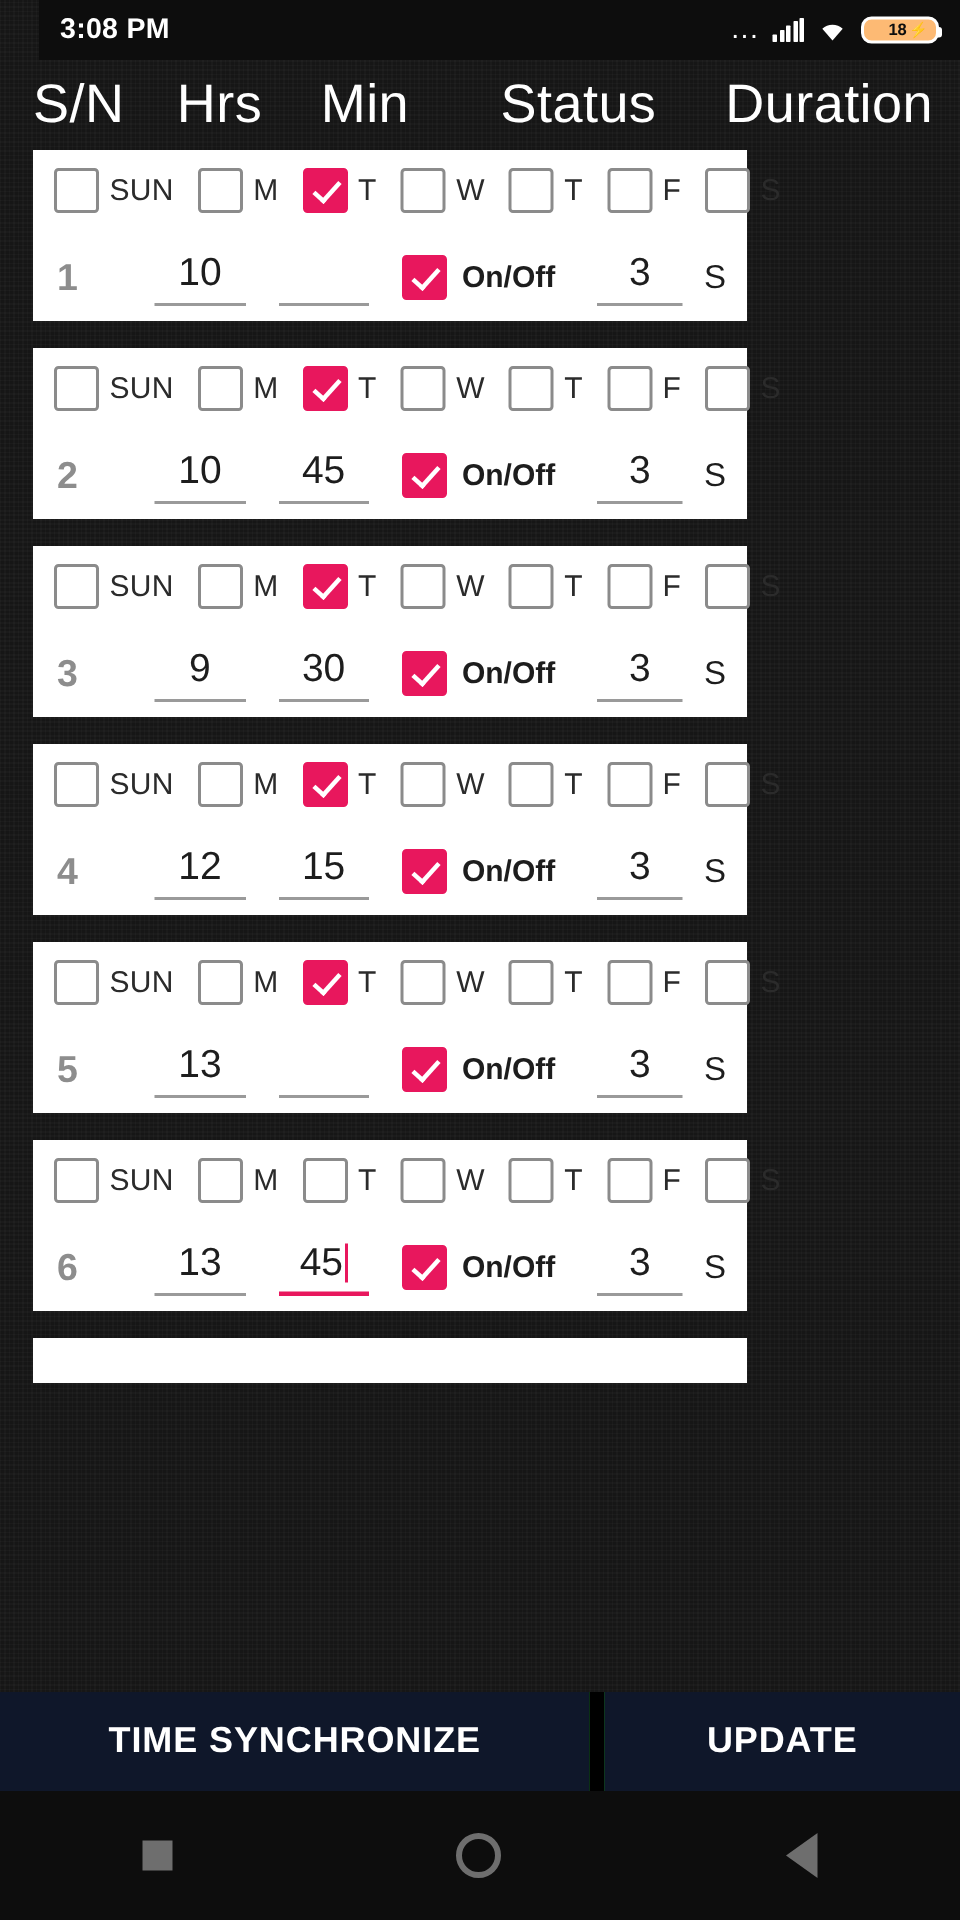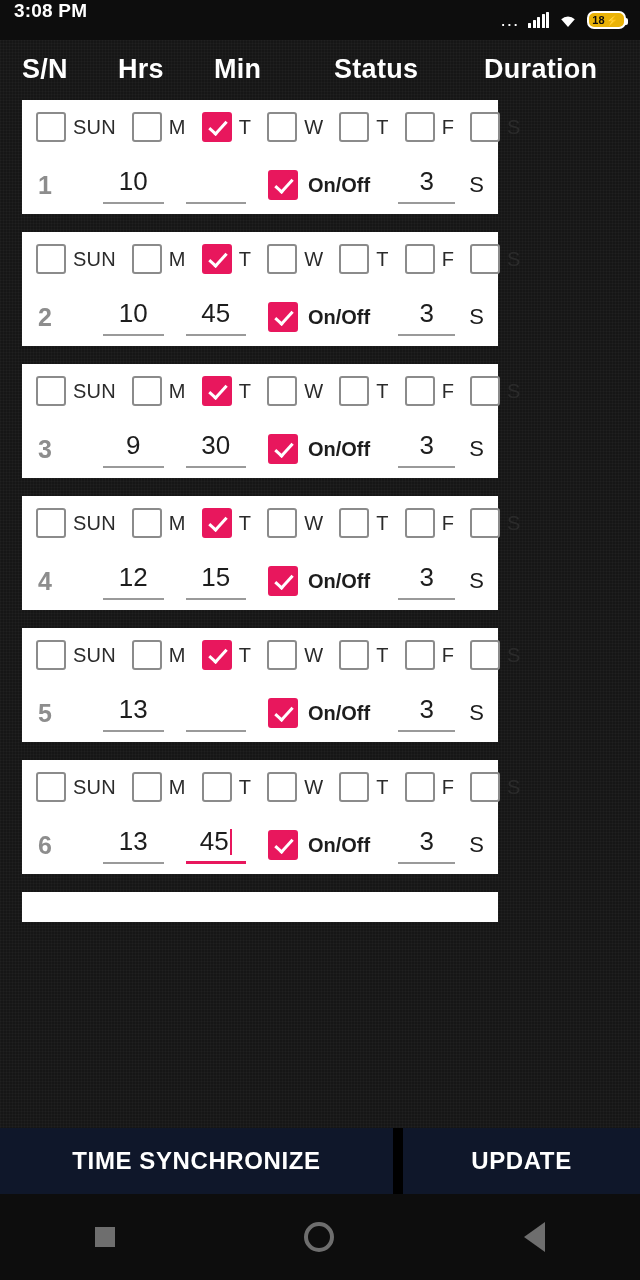--- a/index.html
+++ b/index.html
@@ -17,23 +17,25 @@
     background:
       repeating-linear-gradient(0deg, rgba(255,255,255,0.022) 0px, rgba(255,255,255,0.022) 1px, rgba(0,0,0,0) 1px, rgba(0,0,0,0) 3px),
       repeating-linear-gradient(90deg, rgba(255,255,255,0.022) 0px, rgba(255,255,255,0.022) 1px, rgba(0,0,0,0) 1px, rgba(0,0,0,0) 3px),
       #161616;
   }
 
   
   .statusbar {
     height: 40px;
     display: flex;
+    align-items: center;
     padding: 0 14px;
     color: #fff;
     background: #0d0d0d;
+    margin-left: 26px;
   }
   .statusbar .clock {
     font-size: 19px;
     font-weight: bold;
     letter-spacing: 0.2px;
   }
   .statusbar .spacer { flex: 1; }
   .statusbar .right {
     display: flex;
     align-items: center;
@@ -47,23 +49,23 @@
   .signal i:nth-child(3){height:11px}
   .signal i:nth-child(4){height:14px}
   .signal i:nth-child(5){height:16px}
   .wifi { width: 20px; height: 16px; position: relative; }
   .wifi svg { display:block; }
   .battery {
     display: flex; align-items: center;
     border: 2px solid #fff;
     border-radius: 7px;
     height: 18px;
-    padding: 0 5px 0 3px;
+    padding: 0 5px 0 16px;
     position: relative;
-    background: #eab308;
+    background: #fdba74;
     color: #0d0d0d;
     font-size: 11px;
     font-weight: bold;
   }
   .battery::after {
     content: "";
     position: absolute;
     right: -4px; top: 5px;
     width: 3px; height: 7px;
     background: #fff;
@@ -73,22 +75,22 @@
 
   
   .header {
     display: flex;
     align-items: center;
     color: #fff;
     height: 58px;
     padding: 0 18px 0 22px;
   }
   .header .h {
-    font-size: 27px;
-    font-weight: 700;
+    font-size: 36px;
+    font-weight: 400;
     letter-spacing: 0.3px;
   }
   .h-sn { width: 96px; }
   .h-hrs { width: 96px; }
   .h-min { width: 120px; }
   .h-status { width: 150px; }
   .h-dur { flex: 1; }
 
   
   .list {

